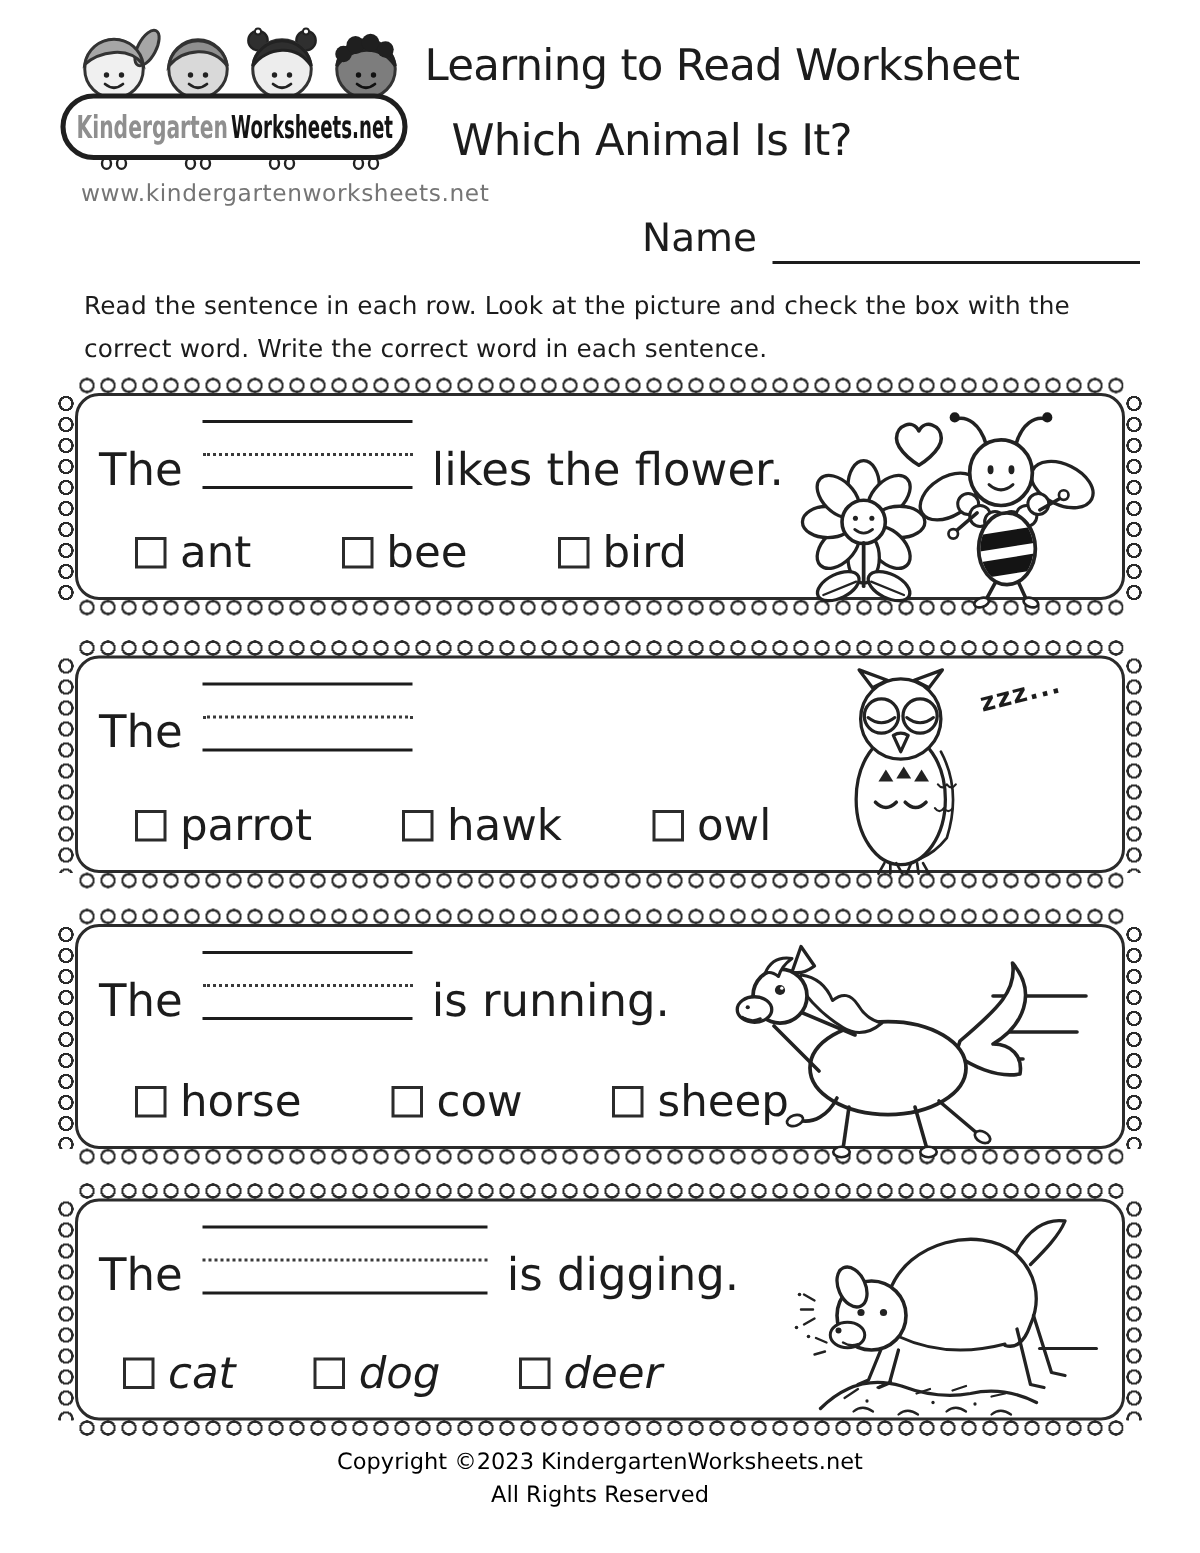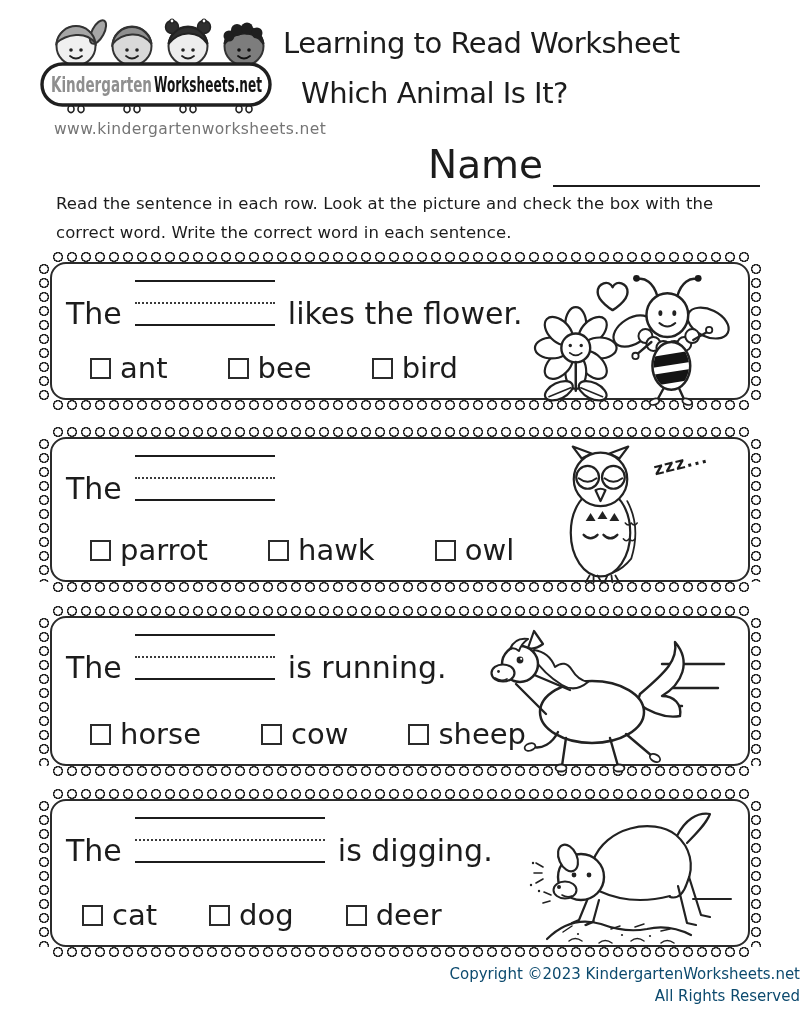--- a/index.html
+++ b/index.html
@@ -7,21 +7,21 @@
   .page {
     position:relative; width:800px; height:1035px; margin:0 auto;
     background:#ffffff; overflow:hidden;
     font-family:"DejaVu Sans", sans-serif; color:#1c1c1c;
   }
   
   .logo-svg { position:absolute; left:38px; top:10px; width:236px; height:108px; }
   .site-url { position:absolute; left:38px; top:120px; font-size:15.5px; color:#757575; letter-spacing:.4px;margin-left:16px; }
   .title-line1 { position:absolute; left:283px; top:26px; font-size:29px; letter-spacing:-.5px; }
   .title-line2 { position:absolute; left:301px; top:76px; font-size:29px; letter-spacing:-.5px; }
-  .name-row { position:absolute; left:428px; right:40px; top:142px; display:flex; align-items:flex-end; gap:10px; font-size:39px; }
+  .name-row { position:absolute; left:428px; right:40px; top:142px; display:flex; align-items:center; gap:10px; font-size:26px; }
   .name-line { flex:1; height:34px; border-bottom:2.5px solid #1c1c1c; }
   .instructions { position:absolute; left:56px; top:189px; width:682px; font-size:16.5px; line-height:1.78; letter-spacing:.1px; }
   
   .frame { position:absolute; left:38px; width:724px; }
   #f1 { top:251px; height:160px; }
   #f2 { top:426px; height:167px; }
   #f3 { top:605px; height:172px; }
   #f4 { top:788px; height:170px; }
   .lt,.lb { position:absolute; left:13px; right:13px; height:12px;
     background-image:radial-gradient(circle at 7px 6px, rgba(0,0,0,0) 3.5px, #2b2b2b 3.6px, #2b2b2b 5px, rgba(0,0,0,0) 5.2px);
@@ -35,31 +35,31 @@
     border:2.5px solid #2b2b2b; border-radius:16px; }
   
   .sentence { position:absolute; left:14px; top:16px; display:flex; align-items:flex-end; gap:13px; font-size:30px; line-height:1.1; white-space:nowrap;justify-content:space-between; }
   .writing-lines { position:relative; width:140px; height:46px; margin-bottom:4px; }
   #f4 .writing-lines { width:190px; }
   .wl { position:absolute; left:0; right:0; display:block; }
   .wl-top { top:0; border-top:2px solid #1c1c1c; }
   .wl-mid { top:22px; border-top:2px dotted #3a3a3a; }
   .wl-bot { bottom:0; border-top:2px solid #1c1c1c; }
   .options { position:absolute; left:38px; bottom:13px; display:flex; gap:60px; font-size:29px; align-items:center; white-space:nowrap; }
-  #f4 .options { gap:52px; left:30px; }
+  #f4 .options { gap:52px; left:30px;font-style:italic; }
   .opt { display:flex; align-items:center; gap:9px; cursor:pointer; }
   .cb { width:21px; height:21px; border:2.5px solid #2b2b2b; background:#fff; flex:0 0 auto; }
   .illo { position:absolute; }
   #f1 .illo { right:8px;  top:6px;  width:214px; height:136px; }
   #f2 .illo { right:90px; top:6px;  width:114px; height:140px; }
   #f3 .illo { right:4px;  top:4px;  width:272px; height:154px; }
   #f4 .illo { right:12px; top:2px;  width:207px; height:150px; }
   .zzz { position:absolute; right:40px; top:14px; font-size:17px; font-weight:700; letter-spacing:1px; transform:rotate(-14deg); }
   
-  .footer { position:absolute; left:0; right:0; top:964px; text-align:right; color:#0c4a6e; font-size:15px; line-height:1.45; }
+  .footer { position:absolute; left:0; right:0; top:964px; text-align:center; color:#000000; font-size:15px; line-height:1.45; }
   svg { display:block; }
 </style>
 </head>
 <body>
 
 <div class="page">
 
   <svg class="logo-svg" viewBox="0 0 236 108" aria-hidden="true">
 
     <g>

